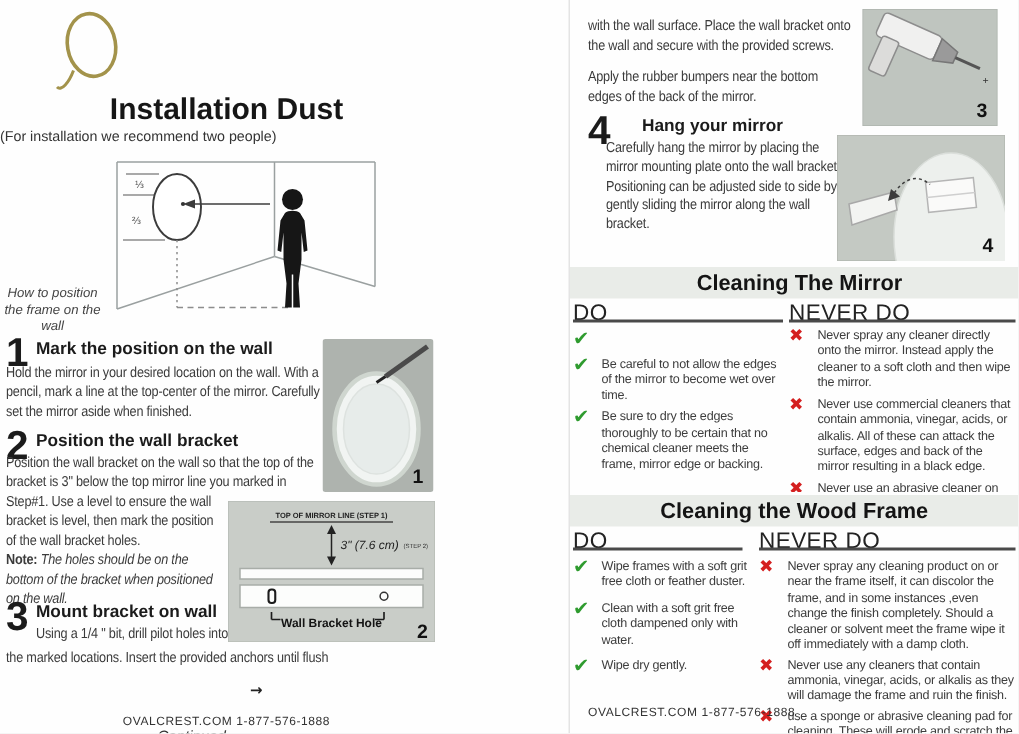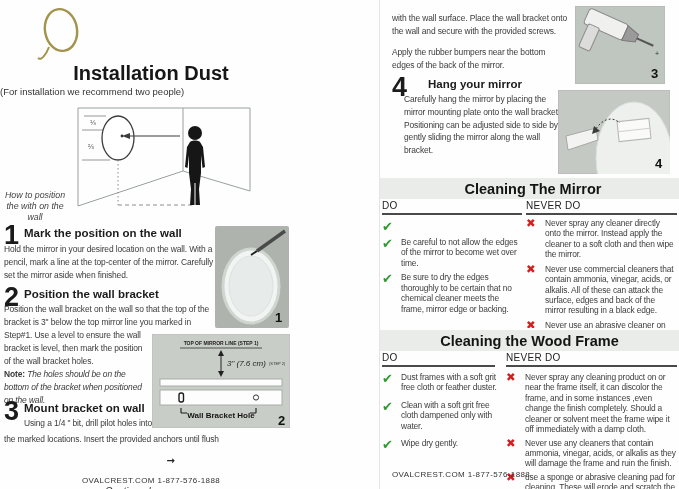--- a/index.html
+++ b/index.html
@@ -29,21 +29,21 @@
   .italic{font-style:italic;}
 
   .continued{display:flex;justify-content:center;gap:16px;font-size:10px;}
   .continued .c-txt{font-style:italic;color:#333;margin-top:31px;}
   .continued .c-arrow{font-family:"DejaVu Sans",sans-serif;font-weight:bold;color:#222;}
   .footer-txt{font-size:8px;letter-spacing:.4px;color:#333;}
 
   
   .band{background:var(--band-gray);height:21px;display:flex;align-items:center;justify-content:center;}
   .band-title{font-size:14.5px;font-weight:bold;color:#141414;}
-  .col-lbl{font-size:10px;color:#222;letter-spacing:.3px;}
+  .col-lbl{font-size:15px;color:#222;letter-spacing:.3px;}
   .rule{height:1.5px;background:#4a4a4a;}
   .items{overflow:hidden;}
   .li{display:flex;gap:5px;margin-bottom:4px;}
   .li .ico{width:14px;flex:0 0 14px;font-family:"DejaVu Sans",sans-serif;font-weight:bold;line-height:1;}
   .check{color:var(--check-green);font-size:13px;}
   .cross{color:var(--cross-red);font-size:11.5px;}
   .li-text{font-size:8.4px;line-height:1.24;letter-spacing:-.15px;color:#3d3d3d;}
 
   .fig-label{font-weight:bold;fill:#111;font-size:13px;font-family:"Liberation Sans",sans-serif;}
   svg text{font-family:"Liberation Sans","DejaVu Sans",sans-serif;}
@@ -81,21 +81,21 @@
       <path d="M52,30 H104" stroke="#3c3c3c" stroke-width="1" fill="none"></path>
       <polygon points="46,30 54,27 54,33" fill="#3c3c3c"></polygon>
       <path d="M42,54 V99" stroke="#8d8d8d" stroke-width="1" stroke-dasharray="1.5,2.5" fill="none"></path>
       <path d="M42,99 H116" stroke="#8d8d8d" stroke-width="1" stroke-dasharray="4,3" fill="none"></path>
       <g transform="translate(104,20)" fill="#161616">
         <circle cx="15" cy="7" r="7"></circle>
         <path d="M10,16 C12,14 18,14 20,16 L23,21 L25,41 L22.5,42 L21,29 L21,47 L19,63 L20,79 L15.5,79
                  L15.5,57 L14.5,57 L14.5,79 L10,79 L11,63 L9,47 L9,29 L7.5,42 L5,41 L7,21 Z"></path>
       </g>
     </svg>
-    <div class="abs caption" style="left:2px;top:190px;width:66px">How to position the with on the wall</div>
+    <div class="abs caption" style="left:2px;top:190px;width:66px">How to position the frame on the wall</div>
 
     <div class="abs step-num" style="left:4px;top:222px">1</div>
     <div class="abs step-head" style="left:24px;top:227px">Mark the position on the wall</div>
     <div class="abs body-txt cond" style="left:4px;top:243px;width:245px">Hold the mirror in your desired location on the wall. With a pencil, mark a line at the top-center of the mirror. Carefully set the mirror aside when finished.</div>
 
     <svg class="abs" style="left:215px;top:226px" width="74" height="102" viewBox="0 0 74 102">
       <rect width="74" height="102" rx="2" fill="#aeb3ae"></rect>
       <ellipse cx="36" cy="60" rx="28" ry="37" fill="#f1f4f2" stroke="#cfd6cf" stroke-width="3"></ellipse>
       <ellipse cx="36" cy="60" rx="22" ry="30" fill="#e7ecea" stroke="#dde2df" stroke-width="1"></ellipse>
       <path d="M70,5 L42,25" stroke="#4a4a4a" stroke-width="3.4"></path>
@@ -215,21 +215,21 @@
       <span class="band-title">Cleaning the Wood Frame</span>
     </div>
     <div class="abs col-lbl" style="left:2px;top:352px">DO</div>
     <div class="abs rule" style="left:2px;top:365px;width:113px"></div>
     <div class="abs col-lbl" style="left:126px;top:352px">NEVER DO</div>
     <div class="abs rule" style="left:126px;top:365px;width:171px"></div>
 
     <div class="abs items" style="left:2px;top:372px;width:120px;height:96px">
       <div class="li" style="margin-bottom:7px">
         <span class="ico check">✔</span>
-        <span class="li-text" style="width:102px">Dust frames with a soft grit free cloth or feather duster.</span>
+        <span class="li-text" style="width:102px">Wipe frames with a soft grit free cloth or feather duster.</span>
         </div>
       <div class="li" style="margin-bottom:7px">
         <span class="ico check">✔</span>
         <span class="li-text" style="width:102px">Clean with a soft grit free cloth dampened only with water.</span>
         </div>
       <div class="li">
         <span class="ico check">✔</span>
         <span class="li-text" style="width:102px">Wipe dry gently.</span>
         </div>
     </div>

